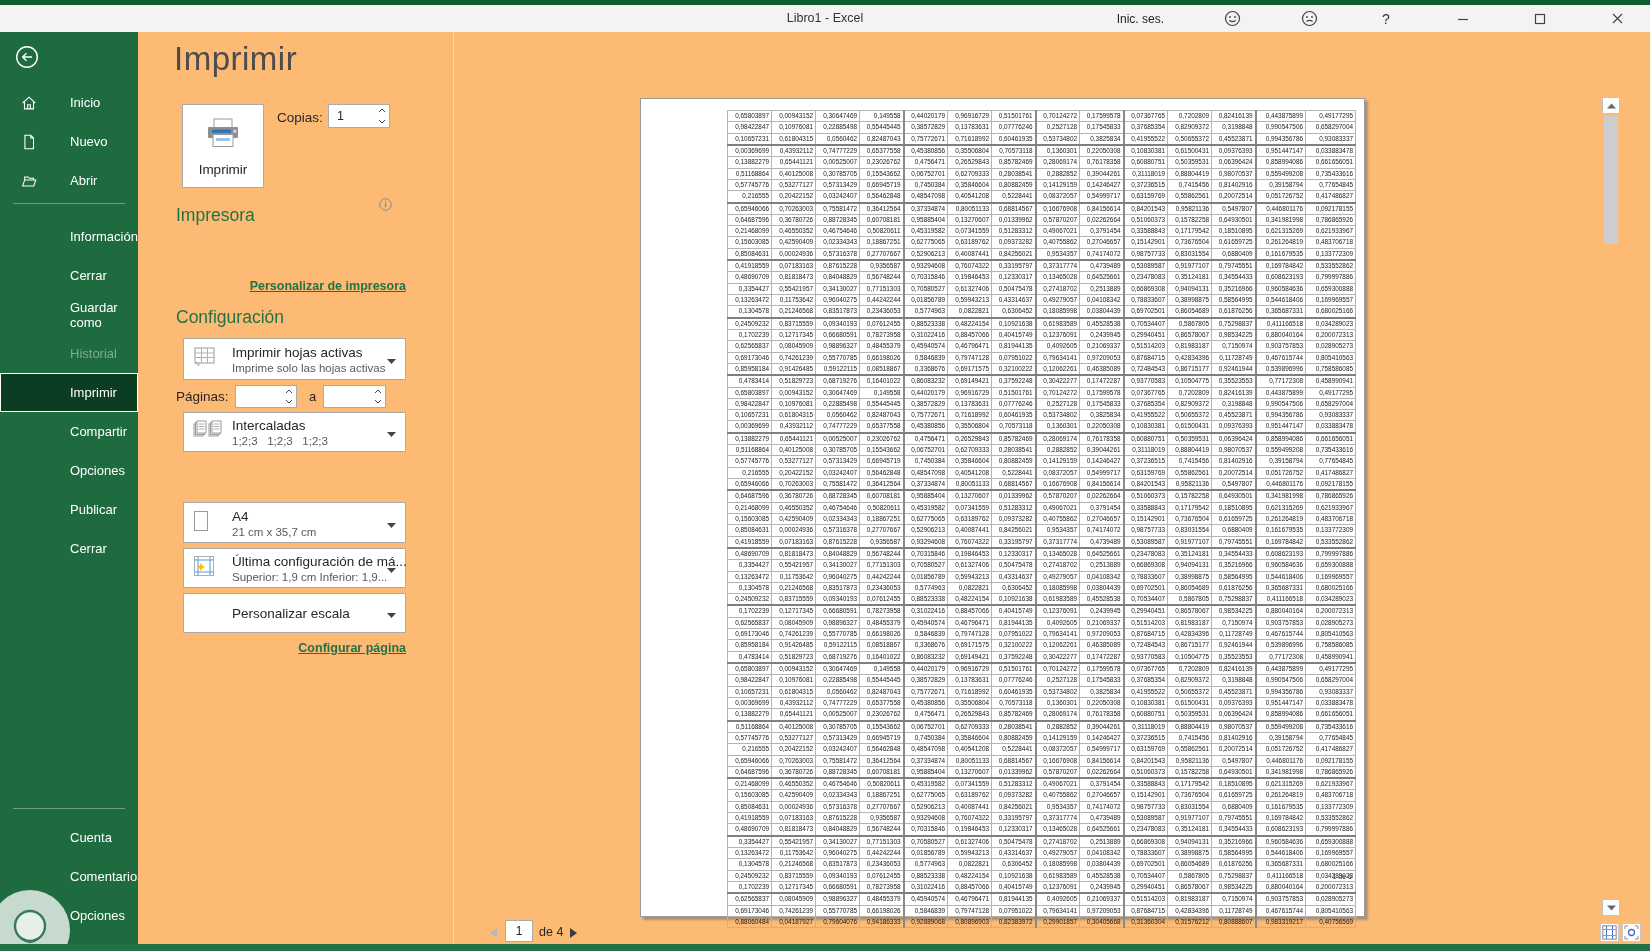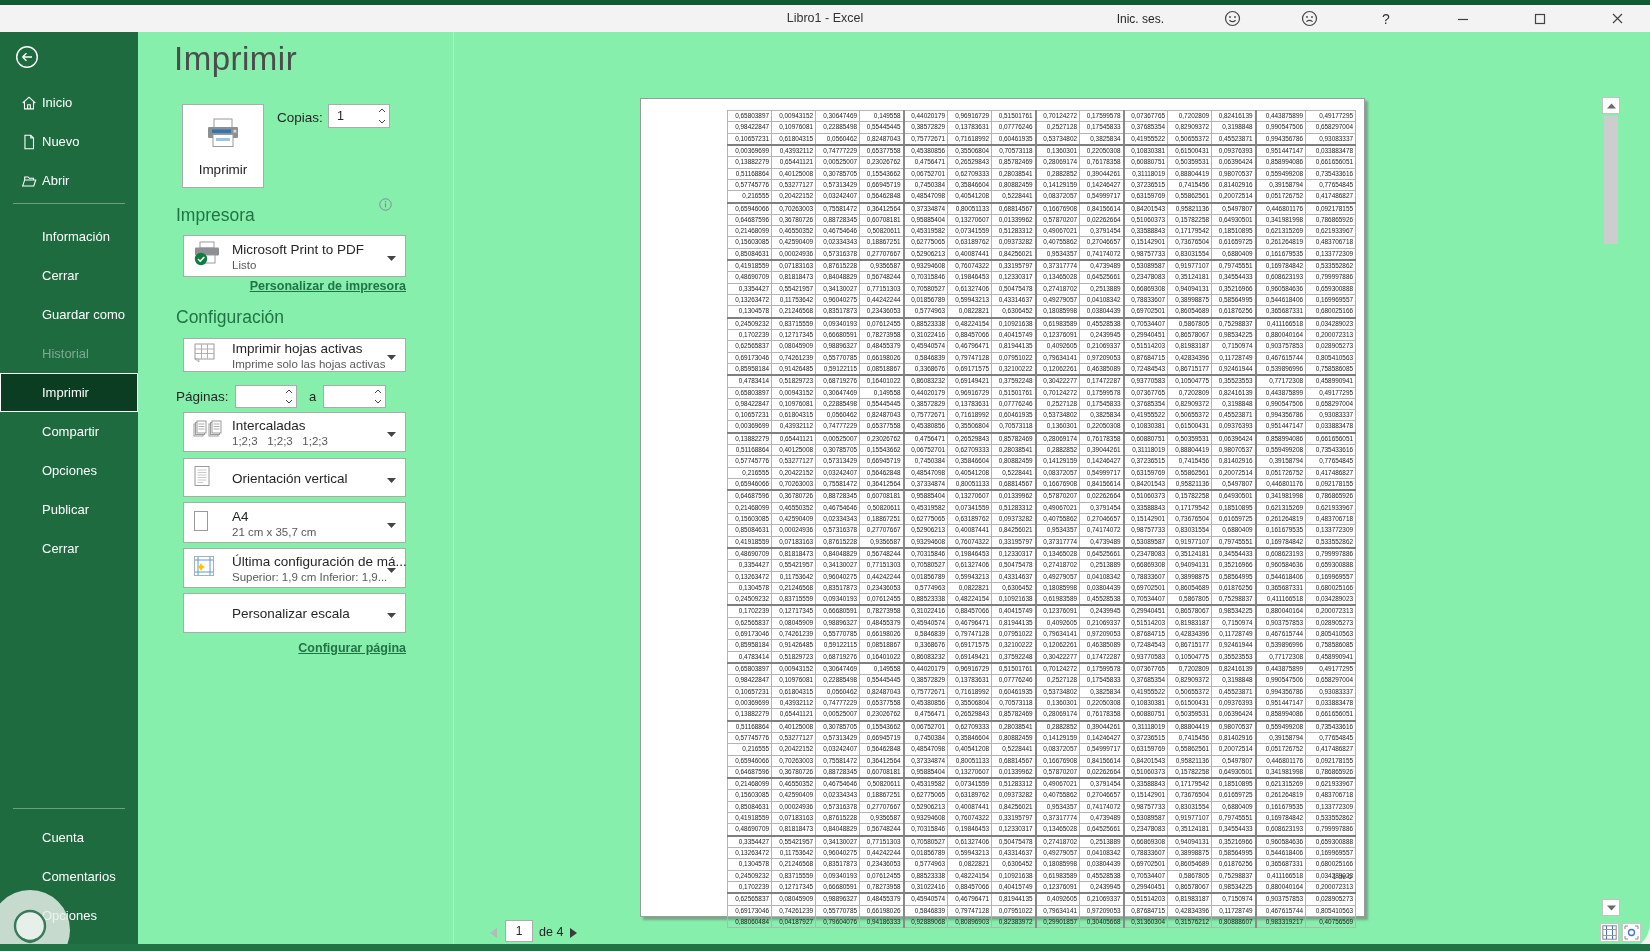--- a/index.html
+++ b/index.html
@@ -1,32 +1,32 @@
 <!DOCTYPE html>
 <html><head>
 <meta charset="utf-8">
 <style>
   * { margin:0; padding:0; box-sizing:border-box; }
   html,body { width:1650px; height:951px; }
   body { font-family:"Liberation Sans", sans-serif; background:#f3f3f3; overflow:hidden; }
-  #app { position:relative; width:1650px; height:951px; background:#86efac;border-radius:28px; }
+  #app { position:relative; width:1650px; height:951px; background:#fdba74; }
 
   
   .topstrip { position:absolute; left:0; top:0; width:100%; height:5px; background:#0f5c30; z-index:6; }
   .titlebar { position:absolute; left:0; top:5px; width:100%; height:27px; background:#f3f3f3; z-index:5; }
   .title-text { position:absolute; left:0; top:6px; width:100%; text-align:center; font-size:12.5px; color:#333; }
   .tb-right { position:absolute; right:10px; top:0; height:27px; display:flex; align-items:center; }
   .tb-item { width:46px; height:27px; display:flex; align-items:center; justify-content:center; color:#333; font-size:12px;margin-left:31px; }
   .signin { width:auto; padding:0 14px 0 4px; font-size:12px; color:#262626; }
 
   
   .sidebar { position:absolute; left:0; top:32px; width:138px; bottom:7px; background:#1e6b40; z-index:4; overflow:hidden; }
   .back-btn { position:absolute; left:15px; top:13px; width:24px; height:24px; cursor:pointer; }
   .side-group { position:absolute; left:0; width:138px; }
-  .side-item { position:relative; height:39px; display:flex; align-items:center; color:#fff; font-size:13px; padding-left:42px; cursor:pointer; }
+  .side-item { position:relative; height:39px; display:flex; align-items:center; color:#fff; font-size:13px; padding-left:70px; cursor:pointer; }
   .side-item .s-icon { position:absolute; left:20px; top:50%; transform:translateY(-50%); width:18px; height:18px; }
   .side-item.selected { background:#0a3d21; box-shadow:inset 0 0 0 1px #ffffff; }
   .side-item.disabled { color:rgba(255,255,255,0.42); cursor:default; }
   .side-div { position:absolute; left:13px; width:112px; height:1px; background:rgba(255,255,255,0.35); }
   .watermark { position:absolute; left:-16px; top:852px; width:92px; height:92px; opacity:0.9; }
 
   
   .h1-title { position:absolute; left:174px; top:40px; font-size:33px; font-weight:300; color:#4c4c4c; letter-spacing:0.5px; }
   .print-big-btn { position:absolute; left:182px; top:104px; width:82px; height:84px; background:#fff; border:1px solid #ababab; text-align:center; cursor:pointer; }
   .print-big-btn .pb-label { position:absolute; left:0; right:0; bottom:10px; font-size:13.5px; color:#262626; }
@@ -226,43 +226,25 @@
 
   <div class="sect-h" style="left:176px; top:205px;">Impresora</div>
   <div class="info-ic">
     <svg width="13" height="13" viewBox="0 0 13 13">
         <circle cx="6.5" cy="6.5" r="5.7" fill="none" stroke="#7d8c9a" stroke-width="1"></circle>
         <rect x="5.9" y="5.3" width="1.2" height="4" fill="#7d8c9a"></rect>
         <rect x="5.9" y="3" width="1.2" height="1.3" fill="#7d8c9a"></rect>
       </svg>
   </div>
 
-  <div class="combo" style="top:235px; height:42px;">
-    <span class="c-icon">
-      <svg width="28" height="26" viewBox="0 0 28 26">
-        <rect x="7" y="1" width="14" height="6" fill="#fff" stroke="#9a9a9a"></rect>
-        <rect x="2" y="6.5" width="24" height="8" rx="1" fill="#8d9093"></rect>
-        <rect x="6" y="14" width="16" height="8" fill="#fff" stroke="#9a9a9a"></rect>
-        <circle cx="8" cy="18" r="6.2" fill="#107c41"></circle>
-        <path d="M5 18 l2.2 2.2 L11.3 16" fill="none" stroke="#fff" stroke-width="1.6"></path>
-      </svg>
-    </span>
-    <span class="c-txt">
-      <div class="c-title">Microsoft Print to PDF</div>
-      <div class="c-sub">Listo</div>
-    </span>
-    <span class="caret"><svg width="9" height="5" viewBox="0 0 9 5">
-          <polygon points="0,0 9,0 4.5,5" fill="#444"></polygon>
-        </svg></span>
-  </div>
   <div class="green-link" style="left:206px; top:279px; width:200px;">Personalizar de impresora</div>
 
   <div class="sect-h" style="left:176px; top:307px;">Configuración</div>
 
-  <div class="combo" style="top:338px; height:34px;">
+  <div class="combo" style="top:338px; height:42px;">
     <span class="c-icon">
       <svg width="24" height="22" viewBox="0 0 24 22">
           <rect x="2" y="2" width="19" height="15" fill="#fff" stroke="#9a9a9a"></rect>
           <line x1="2" y1="7" x2="21" y2="7" stroke="#b0b0b0"></line>
           <line x1="2" y1="11.5" x2="21" y2="11.5" stroke="#b0b0b0"></line>
           <line x1="8.5" y1="2" x2="8.5" y2="17" stroke="#b0b0b0"></line>
           <line x1="14.5" y1="2" x2="14.5" y2="17" stroke="#b0b0b0"></line>
           <path d="M2 17 l4 3 v-3 z" fill="#d9d9d9" stroke="#9a9a9a" stroke-width="0.6"></path>
         </svg>
     </span>
@@ -327,41 +309,20 @@
     </span>
     <span class="c-txt">
       <div class="c-title">Intercaladas</div>
       <div class="c-sub">1;2;3   1;2;3   1;2;3</div>
     </span>
     <span class="caret"><svg width="9" height="5" viewBox="0 0 9 5">
           <polygon points="0,0 9,0 4.5,5" fill="#444"></polygon>
         </svg></span>
   </div>
 
-  <div class="combo" style="top:458px; height:39px;">
-    <span class="c-icon">
-      <svg width="18" height="22" viewBox="0 0 18 22">
-          <rect x="2" y="1.5" width="14" height="19" fill="#fff" stroke="#9a9a9a"></rect>
-          <g stroke="#c9c9c9">
-            <line x1="4.5" y1="5" x2="13.5" y2="5"></line>
-            <line x1="4.5" y1="7.5" x2="13.5" y2="7.5"></line>
-            <line x1="4.5" y1="10" x2="13.5" y2="10"></line>
-            <line x1="4.5" y1="12.5" x2="13.5" y2="12.5"></line>
-            <line x1="4.5" y1="15" x2="13.5" y2="15"></line>
-            <line x1="4.5" y1="17.5" x2="10" y2="17.5"></line>
-          </g>
-        </svg>
-    </span>
-    <span class="c-txt">
-      <div class="c-title">Orientación vertical</div>
-    </span>
-    <span class="caret"><svg width="9" height="5" viewBox="0 0 9 5">
-          <polygon points="0,0 9,0 4.5,5" fill="#444"></polygon>
-        </svg></span>
-  </div>
 
   <div class="combo" style="top:502px; height:41px;">
     <span class="c-icon">
       <svg width="16" height="22" viewBox="0 0 16 22">
           <rect x="1.5" y="1.5" width="13" height="19" fill="#fff" stroke="#9a9a9a"></rect>
         </svg>
     </span>
     <span class="c-txt">
       <div class="c-title">A4</div>
       <div class="c-sub">21 cm x 35,7 cm</div>

